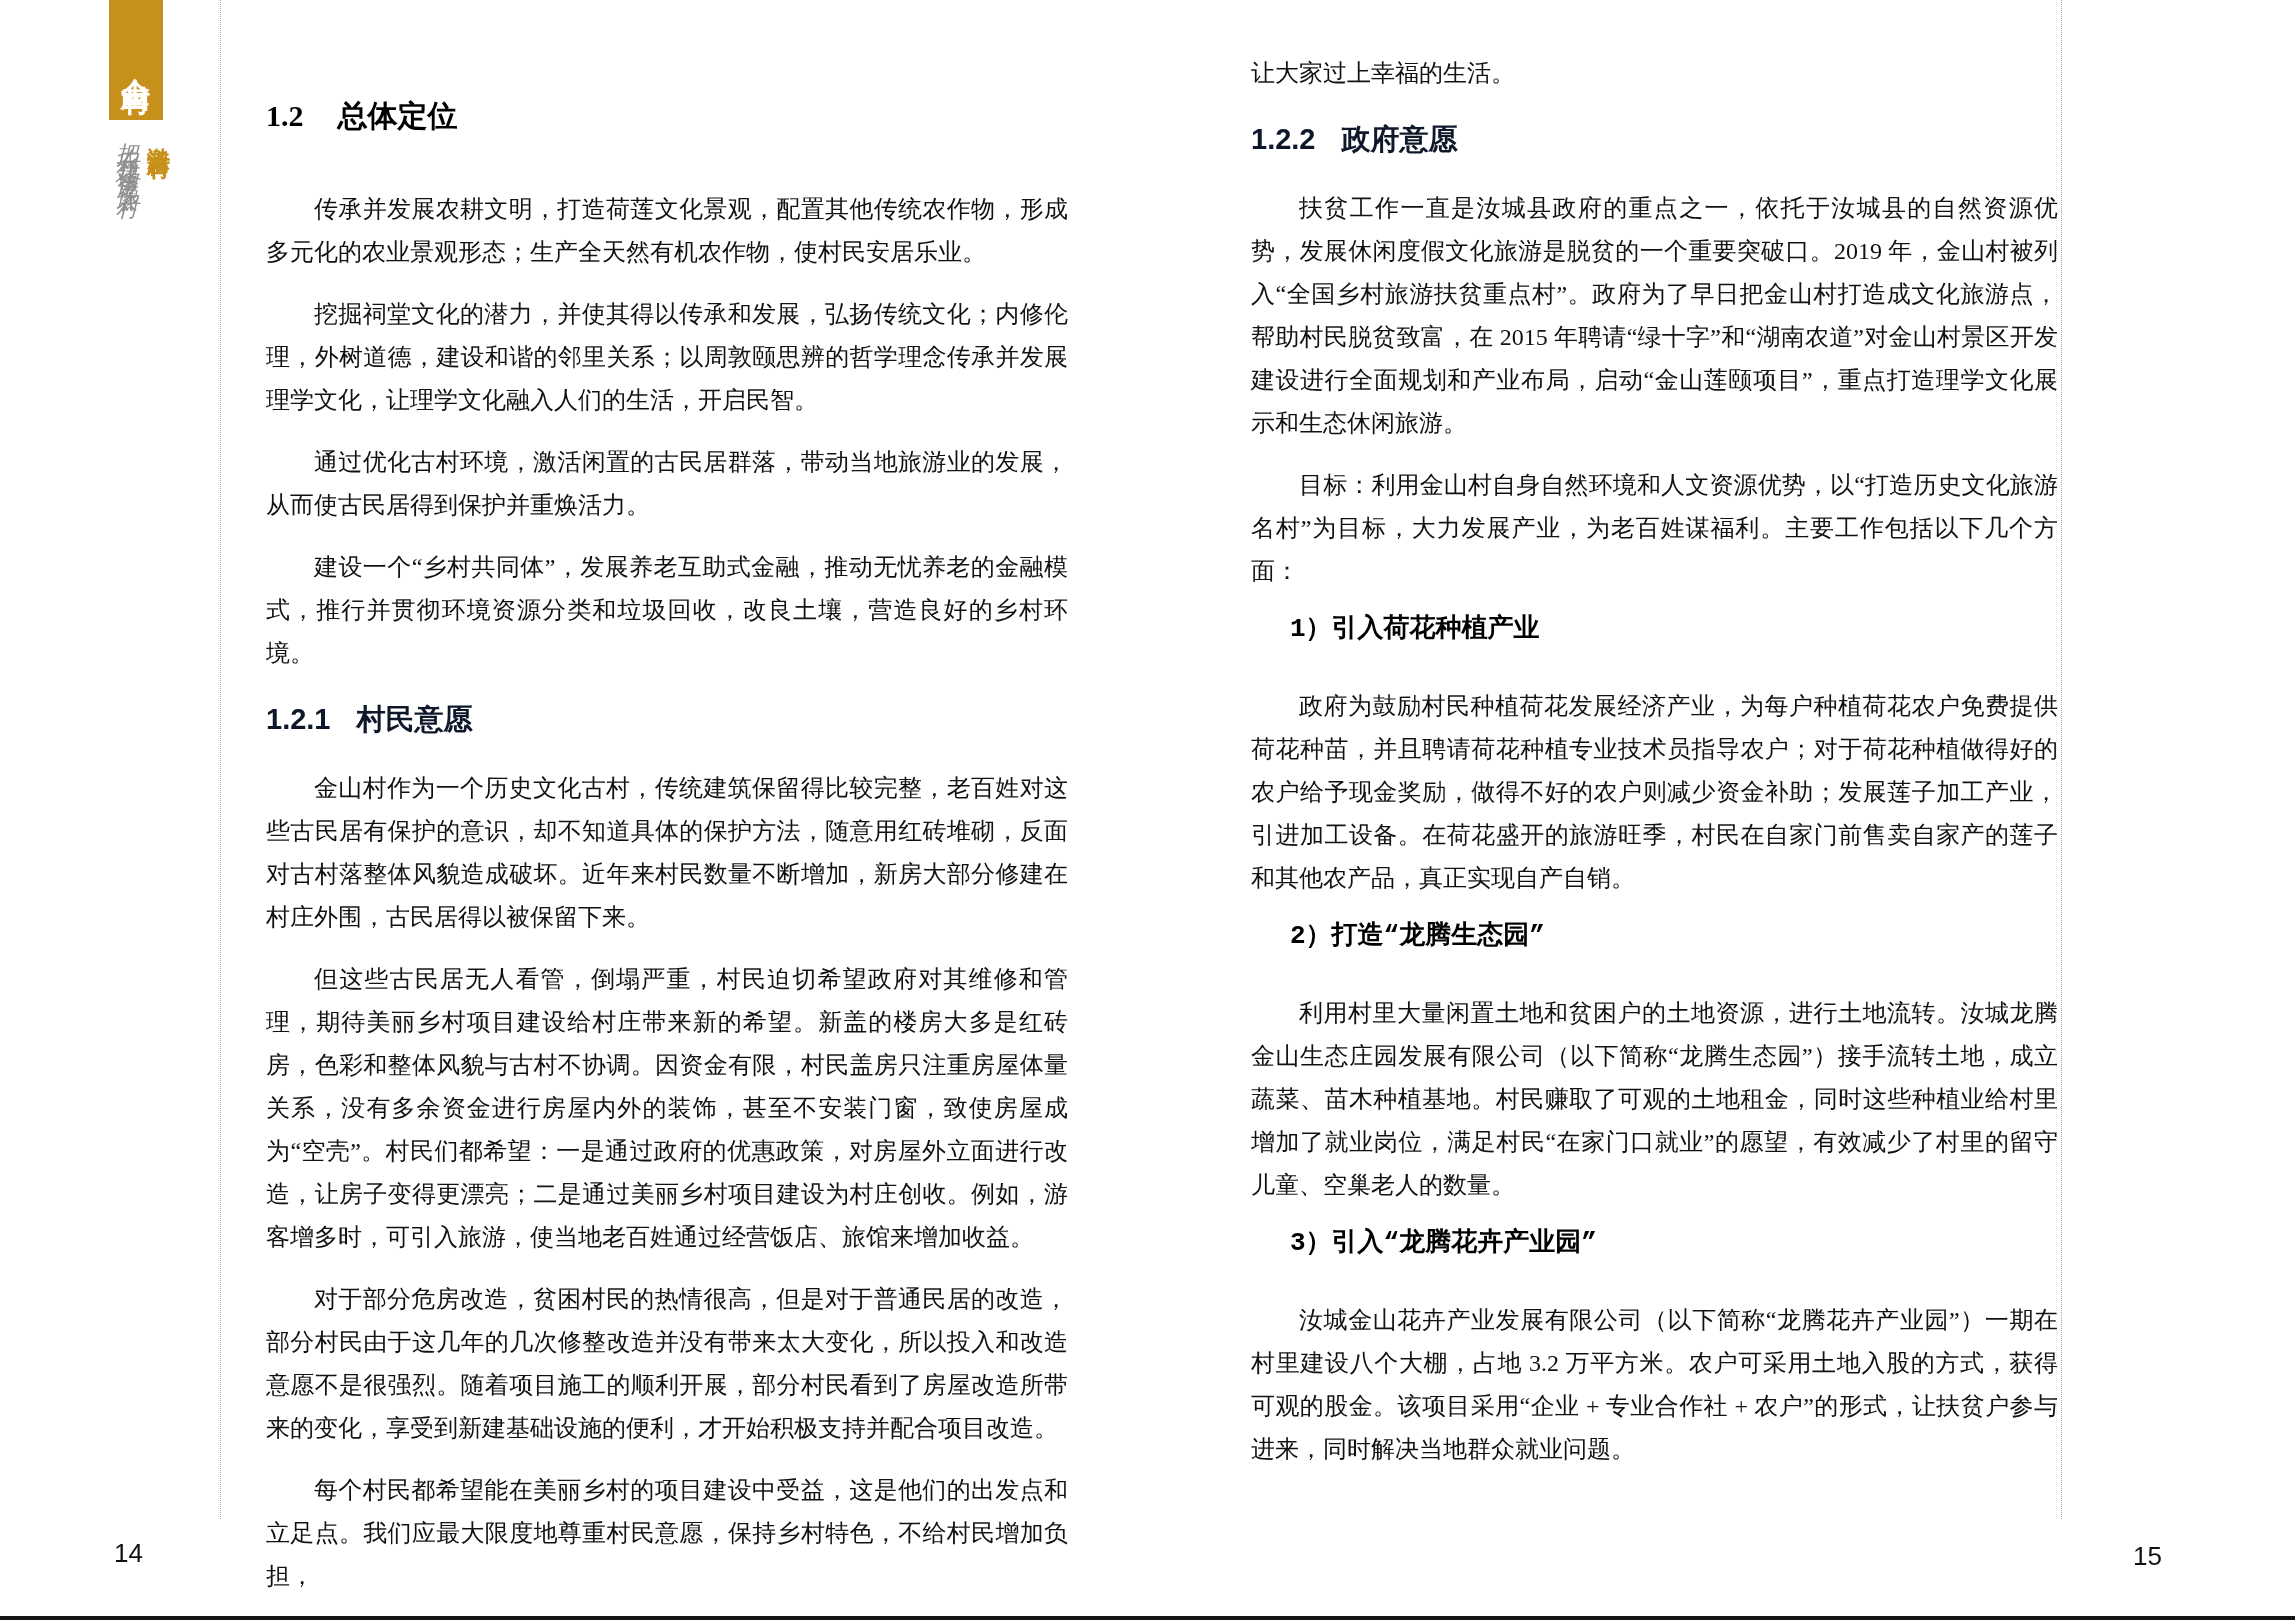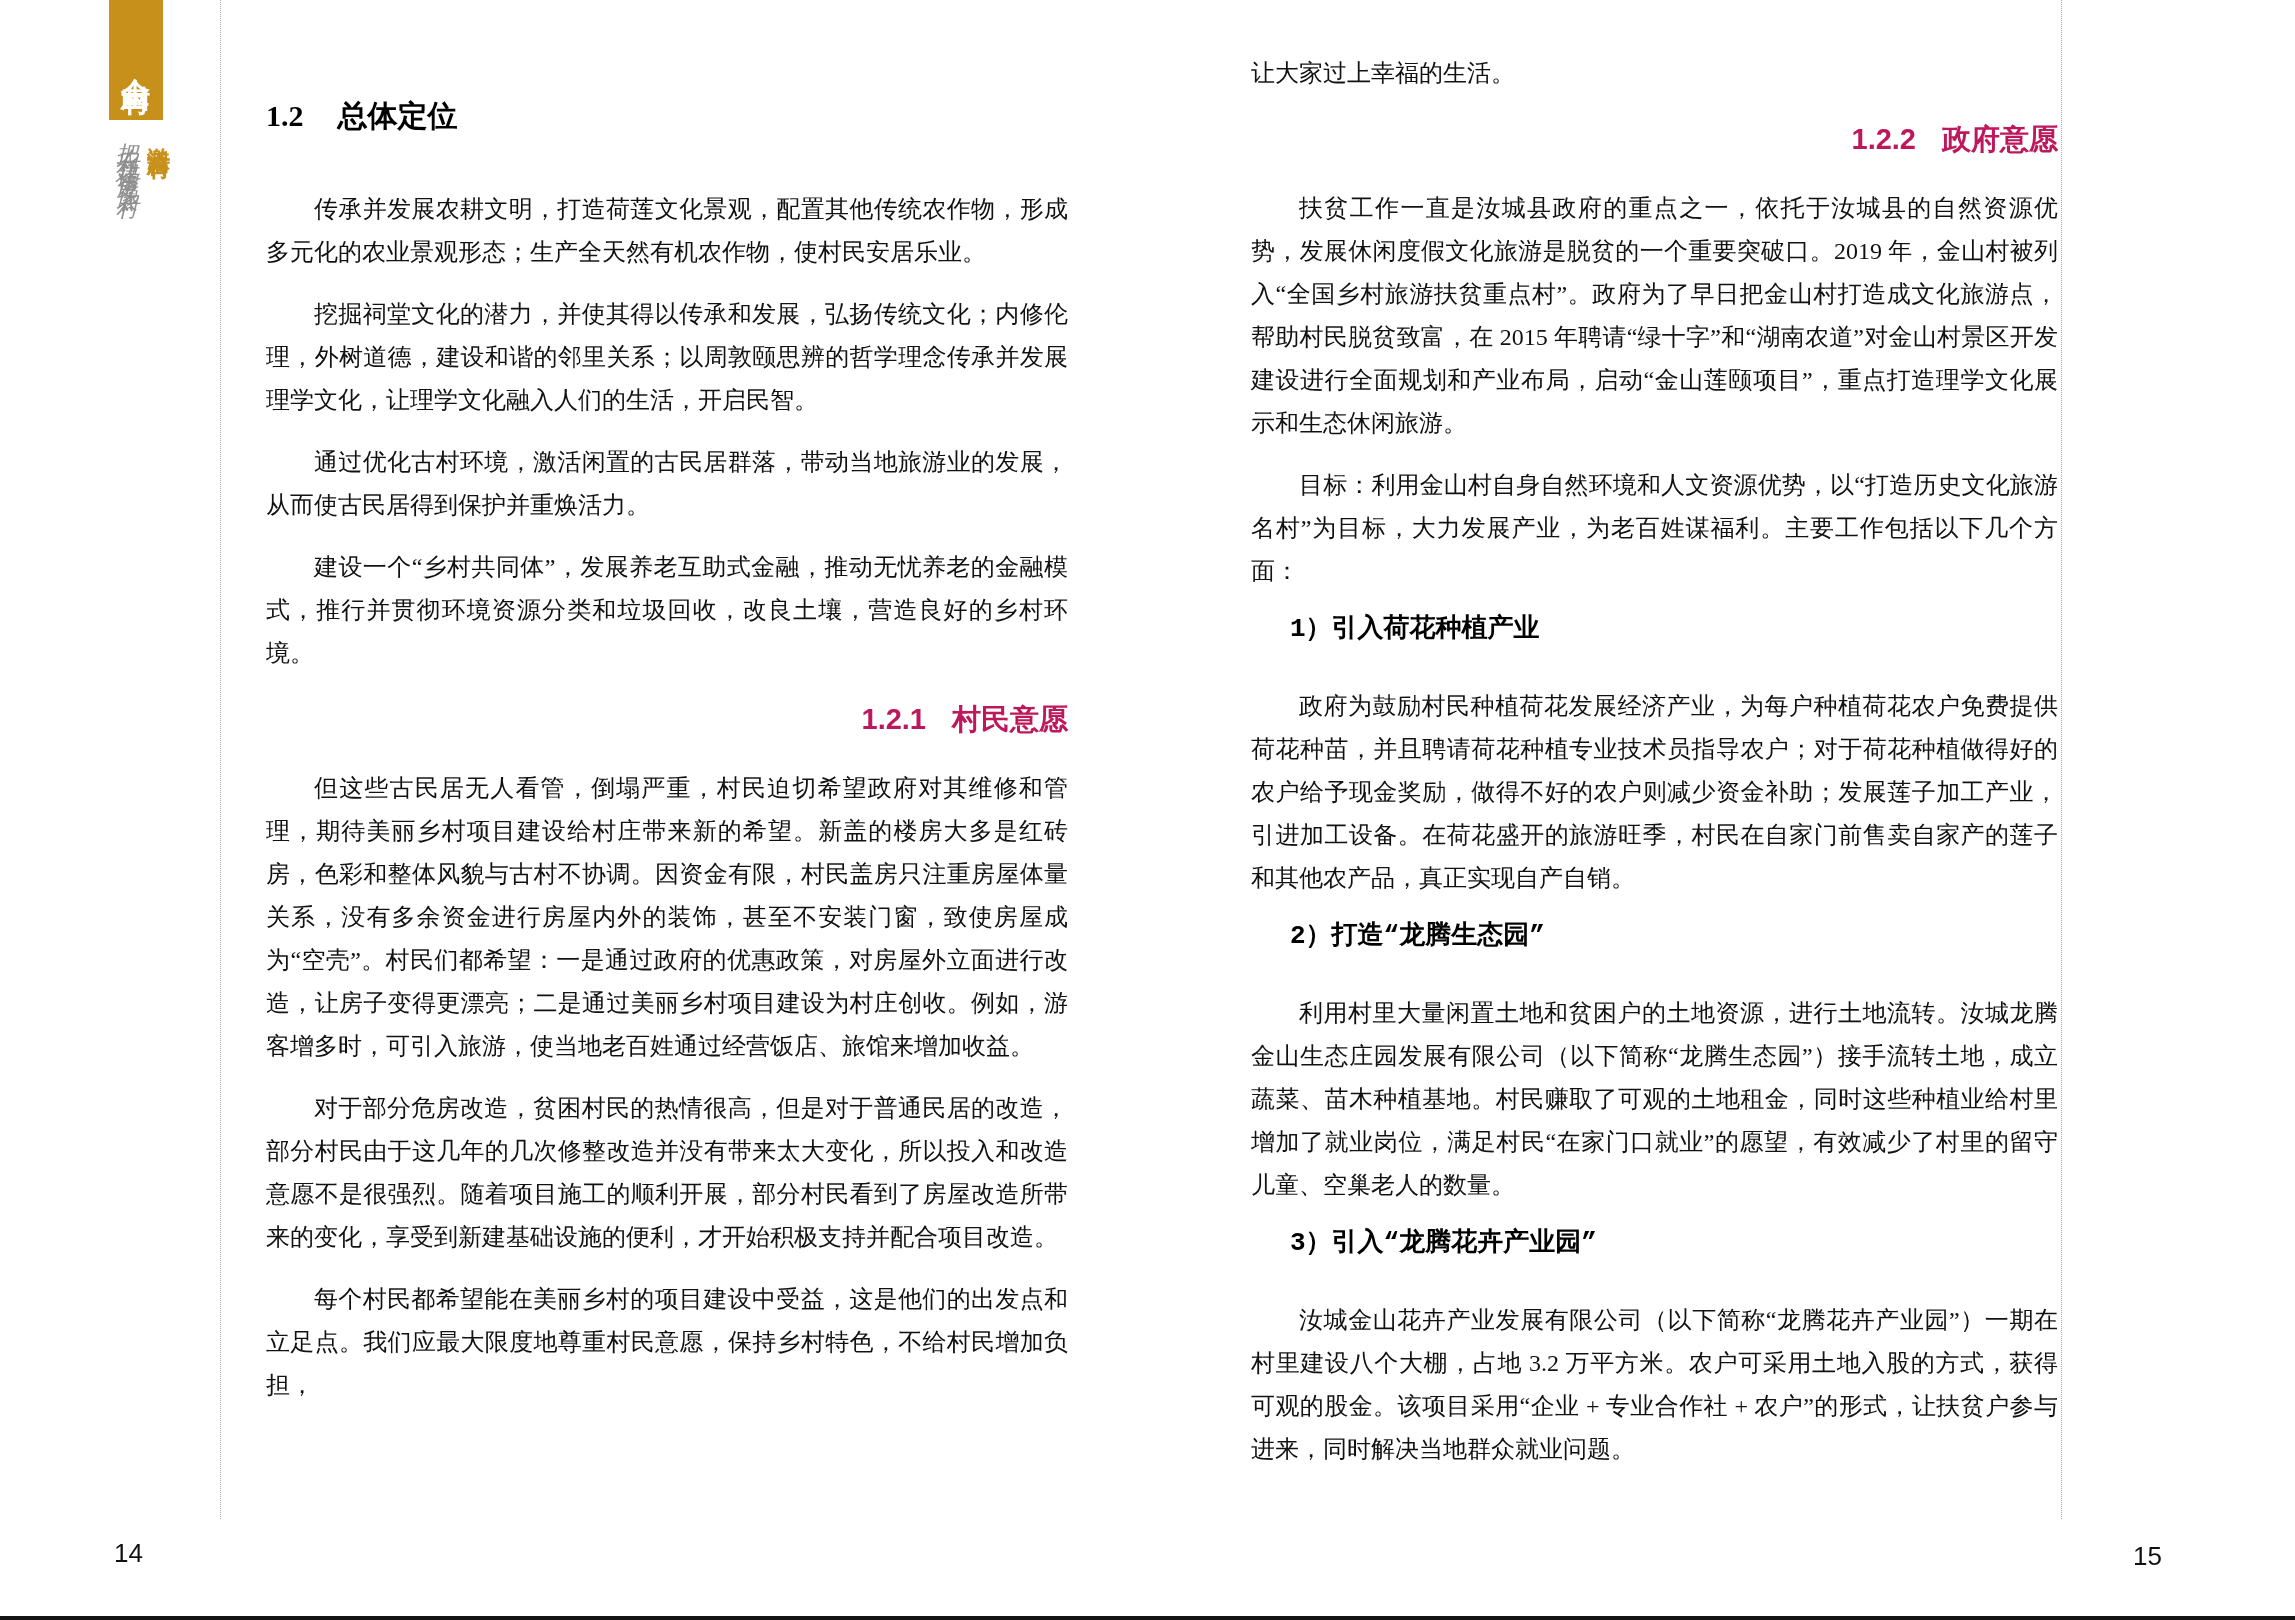--- a/index.html
+++ b/index.html
@@ -83,22 +83,21 @@
     color: #000;
   }
   h1.doc-h1 .num { margin-right: 34px; }
 
   h2.doc-h2 {
     margin: 24px 0 27.4px 0;
     font-family: "Liberation Sans", "DejaVu Sans", sans-serif;
     font-size: 29px;
     line-height: 41px;
     font-weight: bold;
-    color: #be185d;
-    text-align: right;
+    color: #0f172a;
   }
   h2.doc-h2 .num { margin-right: 26px; }
 
   h3.doc-h3 {
     margin: 17px 0 39px 0;
     padding-left: 1.5em;
     font-family: Liberation Mono, monospace;
     font-size: 26px;
     line-height: 34px;
     font-weight: bold;
@@ -142,20 +141,21 @@
     <h1 class="doc-h1">
       <span class="num">1.2</span><span>总体定位</span>
     </h1>
     <p>传承并发展农耕文明，打造荷莲文化景观，配置其他传统农作物，形成多元化的农业景观形态；生产全天然有机农作物，使村民安居乐业。</p>
     <p>挖掘祠堂文化的潜力，并使其得以传承和发展，弘扬传统文化；内修伦理，外树道德，建设和谐的邻里关系；以周敦颐思辨的哲学理念传承并发展理学文化，让理学文化融入人们的生活，开启民智。</p>
     <p>通过优化古村环境，激活闲置的古民居群落，带动当地旅游业的发展，从而使古民居得到保护并重焕活力。</p>
     <p>建设一个“乡村共同体”，发展养老互助式金融，推动无忧养老的金融模式，推行并贯彻环境资源分类和垃圾回收，改良土壤，营造良好的乡村环境。</p>
     <h2 class="doc-h2">
       <span class="num">1.2.1</span><span>村民意愿</span>
     </h2>
+    <p>金山村作为一个历史文化古村，传统建筑保留得比较完整，老百姓对这些古民居有保护的意识，却不知道具体的保护方法，随意用红砖堆砌，反面对古村落整体风貌造成破坏。近年来村民数量不断增加，新房大部分修建在村庄外围，古民居得以被保留下来。</p>
     <p>但这些古民居无人看管，倒塌严重，村民迫切希望政府对其维修和管理，期待美丽乡村项目建设给村庄带来新的希望。新盖的楼房大多是红砖房，色彩和整体风貌与古村不协调。因资金有限，村民盖房只注重房屋体量关系，没有多余资金进行房屋内外的装饰，甚至不安装门窗，致使房屋成为“空壳”。村民们都希望：一是通过政府的优惠政策，对房屋外立面进行改造，让房子变得更漂亮；二是通过美丽乡村项目建设为村庄创收。例如，游客增多时，可引入旅游，使当地老百姓通过经营饭店、旅馆来增加收益。</p>
     <p>对于部分危房改造，贫困村民的热情很高，但是对于普通民居的改造，部分村民由于这几年的几次修整改造并没有带来太大变化，所以投入和改造意愿不是很强烈。随着项目施工的顺利开展，部分村民看到了房屋改造所带来的变化，享受到新建基础设施的便利，才开始积极支持并配合项目改造。</p>
     <p>每个村民都希望能在美丽乡村的项目建设中受益，这是他们的出发点和立足点。我们应最大限度地尊重村民意愿，保持乡村特色，不给村民增加负担，</p>
   </section>
 
   <section class="col col-right">
     <p class="no-indent">让大家过上幸福的生活。</p>
     <h2 class="doc-h2">
       <span class="num">1.2.2</span><span>政府意愿</span>
     </h2>

